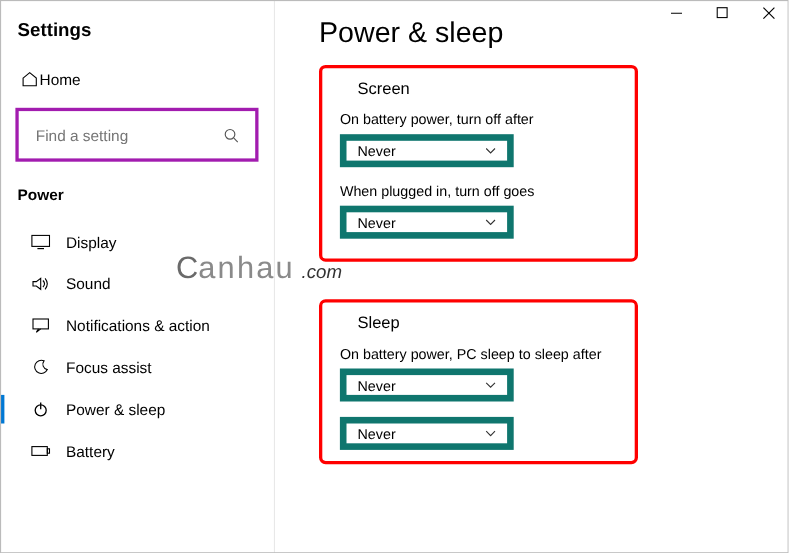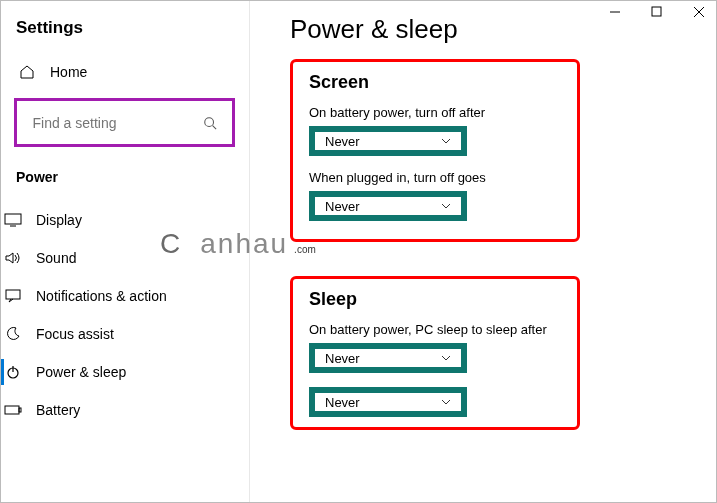--- a/index.html
+++ b/index.html
@@ -1,47 +1,47 @@
 <!DOCTYPE html>
 <html><head>
   <meta charset="utf-8">
   <style>
     * { box-sizing: border-box; margin: 0; padding: 0; font-family: "Segoe UI", Arial, sans-serif; }
     body { width: 717px; height: 503px; background: #fff; overflow: hidden; position: relative; }
     .window { display: flex; width: 100%; height: 100%; }
     .sidebar { width: 250px; background: #fff; border-right: 1px solid #e8e8e8; padding-top: 10px; position: relative; }
     .app-title { font-size: 17px; padding: 8px 16px 16px 16px; color: #000; font-weight: bold; }
-    .home-row { display: flex; align-items: flex-start; padding: 10px 18px; gap: 14px; cursor: pointer; }
+    .home-row { display: flex; align-items: flex-start; padding: 10px 18px; cursor: pointer; }
     .home-row .icon { width: 18px; display: flex; justify-content: center; }
     .home-label { font-size: 14px; color: #000; }
     .search-box { margin: 8px 14px 12px 14px; border: 3px solid #a21caf; height: 49px; display: flex; align-items: center; padding: 0 10px; justify-content: center; }
     .search-box input { border: none; outline: none; font-size: 14px; color: #666; width: 170px; background: transparent; }
     .section-label { font-weight: 600; font-size: 14px; padding: 10px 16px 16px 16px; color: #000; }
-    .nav-item { display: flex; align-items: center; padding: 11px 4px; gap: 14px; cursor: pointer; position: relative; }
+    .nav-item { display: flex; align-items: center; padding: 11px 28px; gap: 14px; cursor: pointer; position: relative; }
     .nav-item .icon { width: 18px; display: flex; justify-content: center; align-items: center; }
     .nav-item .label { font-size: 14px; color: #000; }
     .nav-item.active::before { content: ""; position: absolute; left: 0; top: 6px; bottom: 6px; width: 4px; background: #0078d4; }
     .main { flex: 1; padding: 14px 24px 0 40px; position: relative; }
     .titlebar-controls { position: absolute; top: 6px; right: 10px; display: flex; gap: 28px; color: #333; }
     .titlebar-controls .ctl { cursor: pointer; font-size: 13px; width: 14px; text-align: center; }
     .page-title { font-size: 26px; font-weight: 400; margin-bottom: 14px; }
     .group-box { border: 3px solid #ff0000; border-radius: 6px; padding: 10px 16px 18px 16px; width: 290px; }
-    .group-title { font-size: 18px; font-weight: 700; margin-bottom: 12px; }
+    .group-title { font-size: 15px; font-weight: 400; margin-bottom: 12px; margin-left: 16px; }
     .group-box.first { margin-top: 4px; }
     .field-label { font-size: 13px; color: #000; margin-bottom: 6px; }
     .setting-block { margin-bottom: 14px; }
     .setting-block:last-child { margin-bottom: 0; }
     .dropdown { width: 158px; height: 30px; border: 6px solid #0f766e; display: flex; align-items: center; justify-content: space-between; padding: 0 10px; cursor: pointer; background: #fff; }
     .dropdown .value { font-size: 13px; }
     .dropdown .chev { font-size: 11px; color: #333; }
     .group-box.second { margin-top: 34px; padding-bottom: 10px; }
     .watermark { position: absolute; left: 160px; top: 228px; font-size: 28px; color: #666; display: flex; align-items: baseline; font-family: Georgia, serif; }
     .watermark .c { color: #6a6a6a; }
-    .watermark .rest { color: #8a8a8a; letter-spacing: 2px; margin-left: 20px; }
-    .watermark .com { font-size: 10px; color: #333; margin-left: 6px; }
+    .watermark .rest { color: #8a8a8a; letter-spacing: 2px; }
+    .watermark .com { font-size: 17px; color: #333; margin-left: 6px; font-style: italic; }
     .outer-border { position: absolute; inset: 0; border: 1px solid #bbb; pointer-events: none; }
     svg { display: block; }
   </style>
 </head>
 <body>
 
 <div class="window">
   <div class="sidebar">
     <div class="app-title">Settings</div>
 

